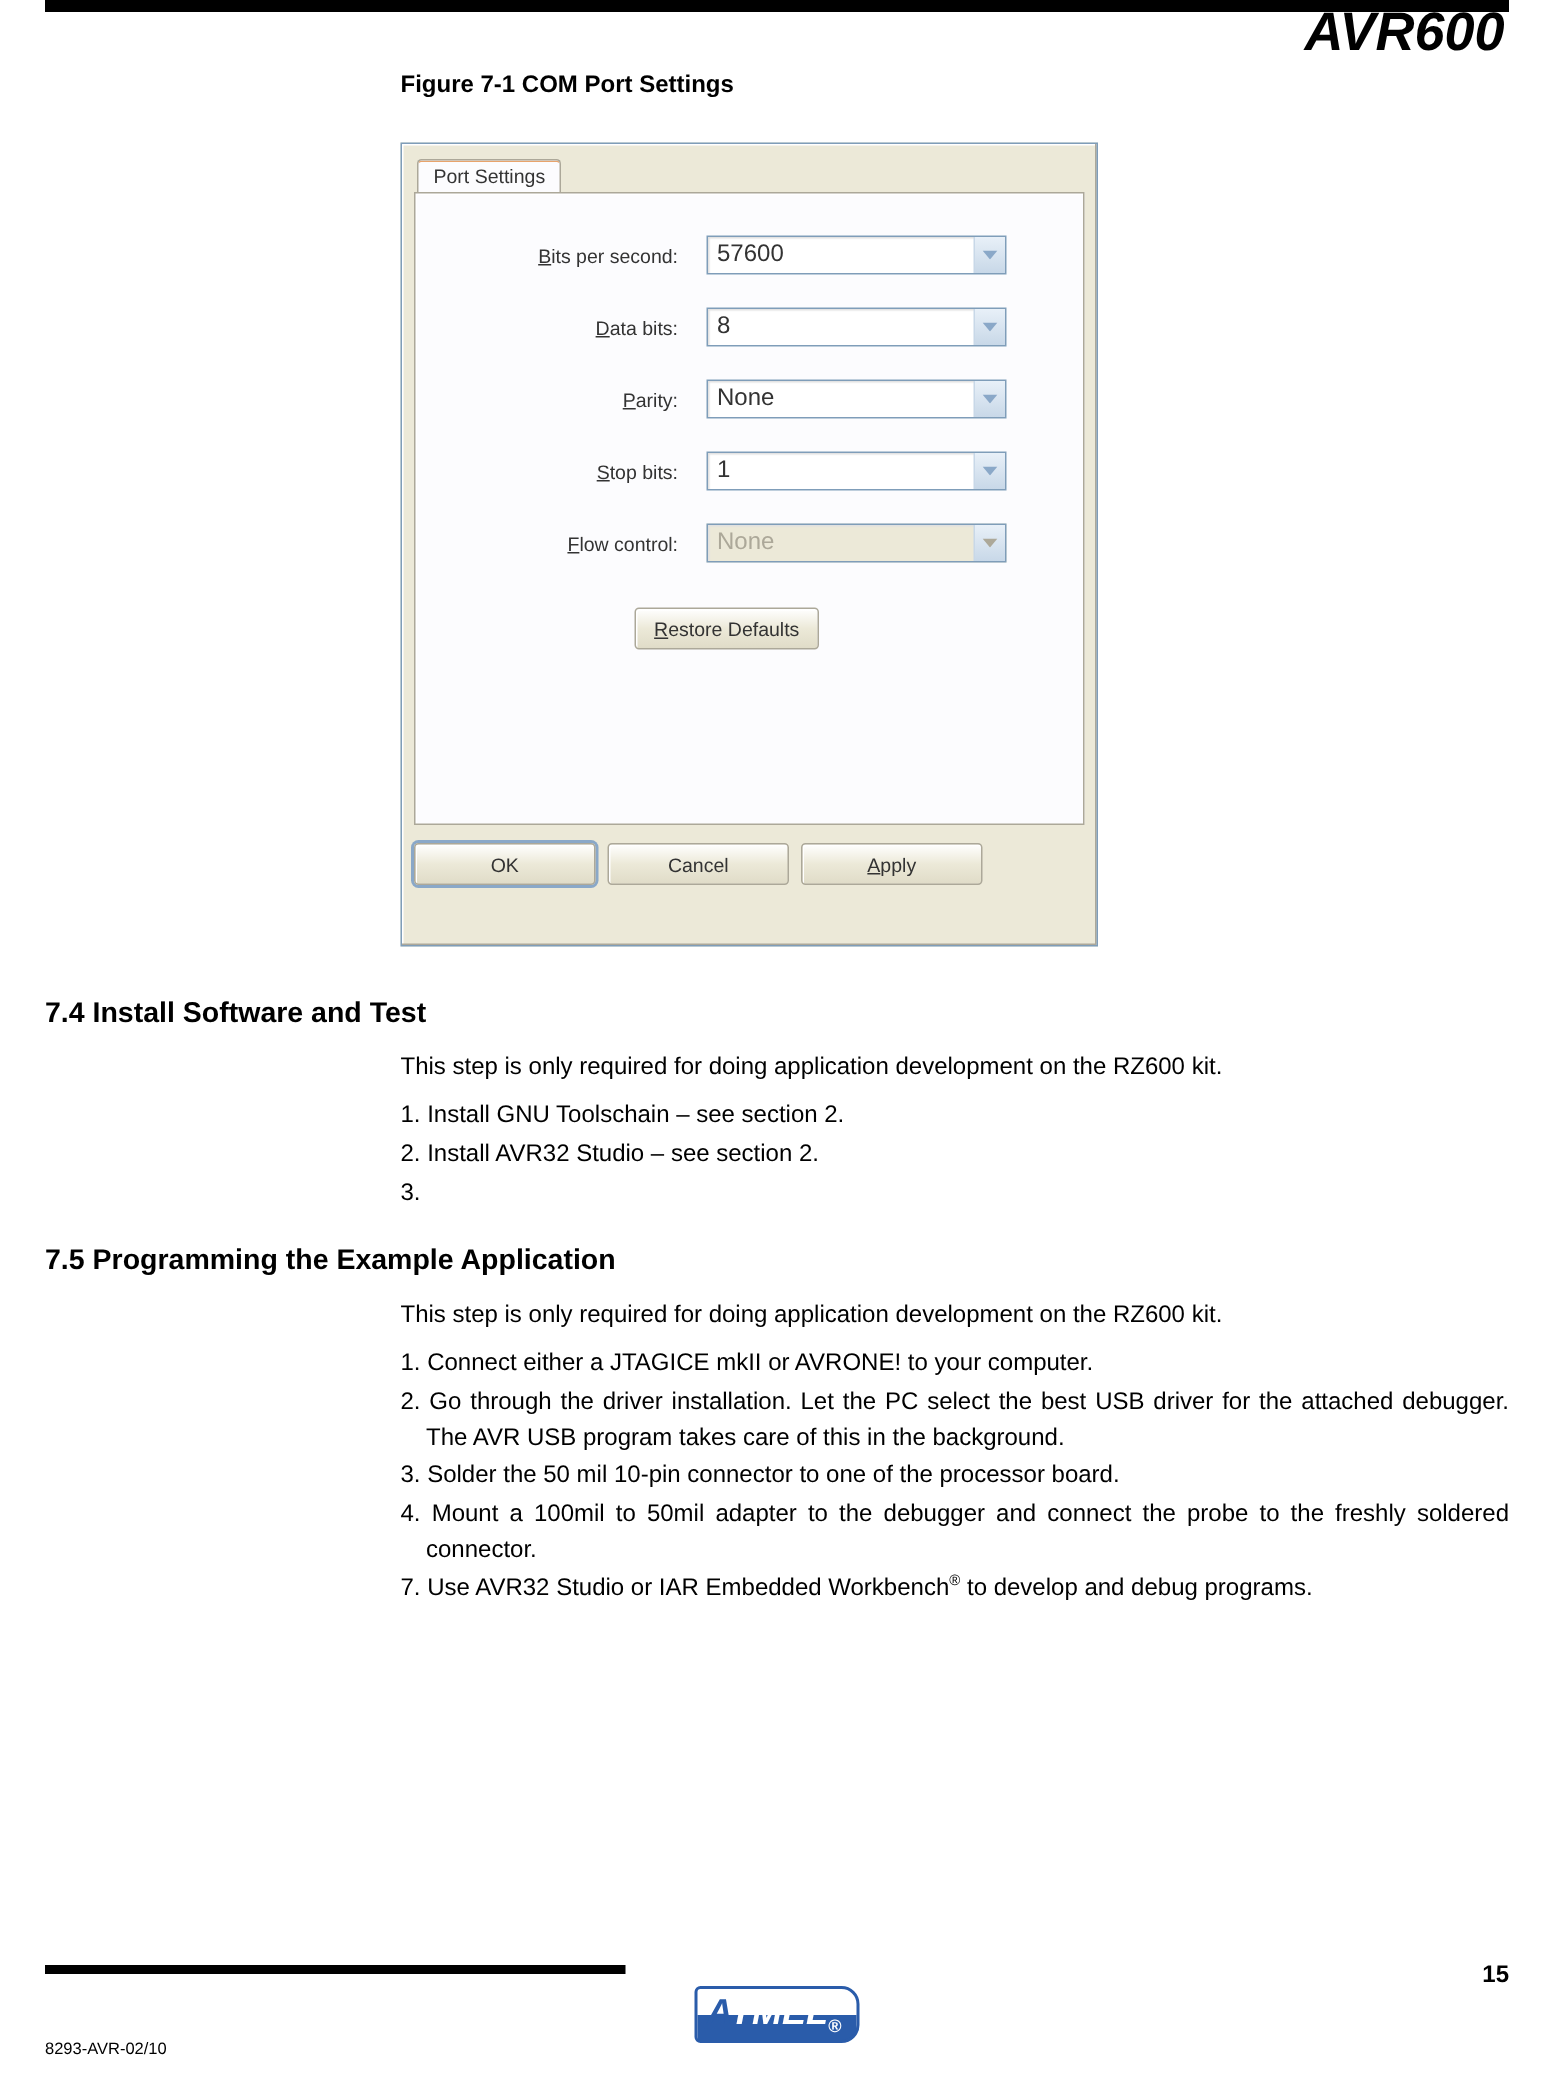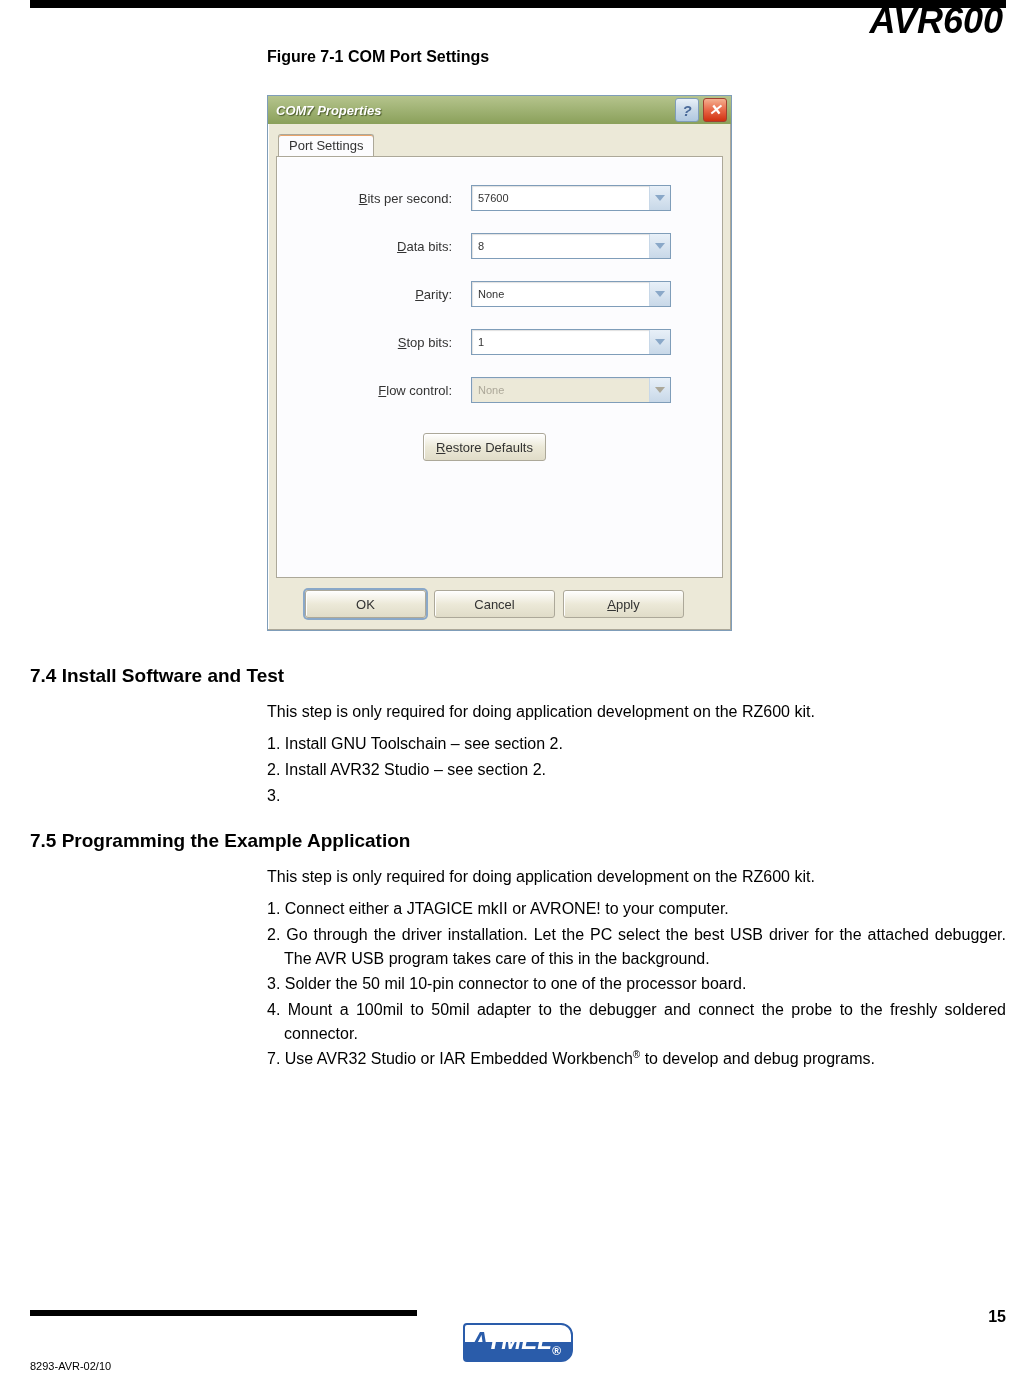--- a/index.html
+++ b/index.html
@@ -62,39 +62,39 @@
 
   .form-row { display:flex; align-items:center; height:26px; margin-bottom:22px; }
   .form-label { width:175px; text-align:right; padding-right:19px; font-size:13px; color:#333; }
   .form-label u { text-decoration:underline; }
   .combo {
     width:198px; height:24px; border:1px solid #7f9db9; background:#fff;
     display:flex; align-items:center; position:relative;
     box-shadow: inset 1px 1px 1px #e0e0e0;
   }
   .combo.disabled { background:#ece9d8; color:#aca899; }
-  .combo-text { flex:1; padding:0 6px; font-size:11px; }
+  .combo-text { flex:1; padding:0 6px; font-size:16px; }
   .combo-btn {
     width:20px; height:100%; border-left:1px solid #c8d8e8;
     background: linear-gradient(to bottom,#e8f0f8,#c8d8e8);
     display:flex; align-items:center; justify-content:center;
   }
   .combo-btn svg { width:10px; height:6px; }
   .combo-btn polygon { fill:#8aa8c8; }
   .combo.disabled .combo-btn polygon { fill:#aca899; }
 
   .restore-row { display:flex; justify-content:center; padding-right:30px; margin-top:30px; }
   .xp-button {
     min-width:95px; height:26px; border:1px solid #aca899; border-radius:3px;
     background: linear-gradient(to bottom,#fff,#ece9d8,#e0dcc8);
     font-size:13px; color:#333; display:flex; align-items:center; justify-content:center;
     box-shadow: inset 1px 1px 0 #fff;
     padding:0 12px;
   }
-  .dlg-buttons { display:flex; justify-content:center; gap:8px; padding:12px 10px 0 0; }
+  .dlg-buttons { display:flex; justify-content:flex-start; gap:8px; padding:12px 10px 0 0; }
   .xp-button.ok { box-shadow: 0 0 0 2px #8aa8c8, inset 1px 1px 0 #fff; }
 
   .section-heading { position:absolute; left:30px; font-weight:bold; font-size:19px; }
   .body-text { position:absolute; font-size:16px; line-height:1.48; }
 
   .footer-line { position:absolute; bottom:68px; left:30px; width:387px; height:6px; background:#000; }
   .footer-logo { position:absolute; bottom:22px; left:0; width:100%; display:flex; justify-content:center; color:#2a5caa; font-weight:bold; font-style:italic; font-size:24px; }
   .page-num { position:absolute; bottom:58px; right:30px; font-weight:bold; font-size:16px; }
   .doc-code { position:absolute; bottom:12px; left:30px; font-size:11px; }
   sup { font-size:10px; }
@@ -102,27 +102,20 @@
 </head>
 <body>
 
 <div class="page">
   <div class="top-line"></div>
   <div class="doc-title">AVR600</div>
 
   <div class="figure-caption">Figure 7-1 COM Port Settings</div>
 
   <div class="dialog">
-    <div class="titlebar">
-      <span class="titlebar-text">COM7 Properties</span>
-      <div class="titlebar-btn">?</div>
-      <div class="titlebar-btn close">
-        <span>✕</span>
-      </div>
-    </div>
     <div class="tab-area">
       <div class="tab-strip">
         <div class="tab">Port Settings</div>
       </div>
       <div class="tab-panel">
 
         <div class="form-row">
           <div class="form-label"><u>B</u>its per second:</div>
           <div class="combo">
             <span class="combo-text">57600</span>

